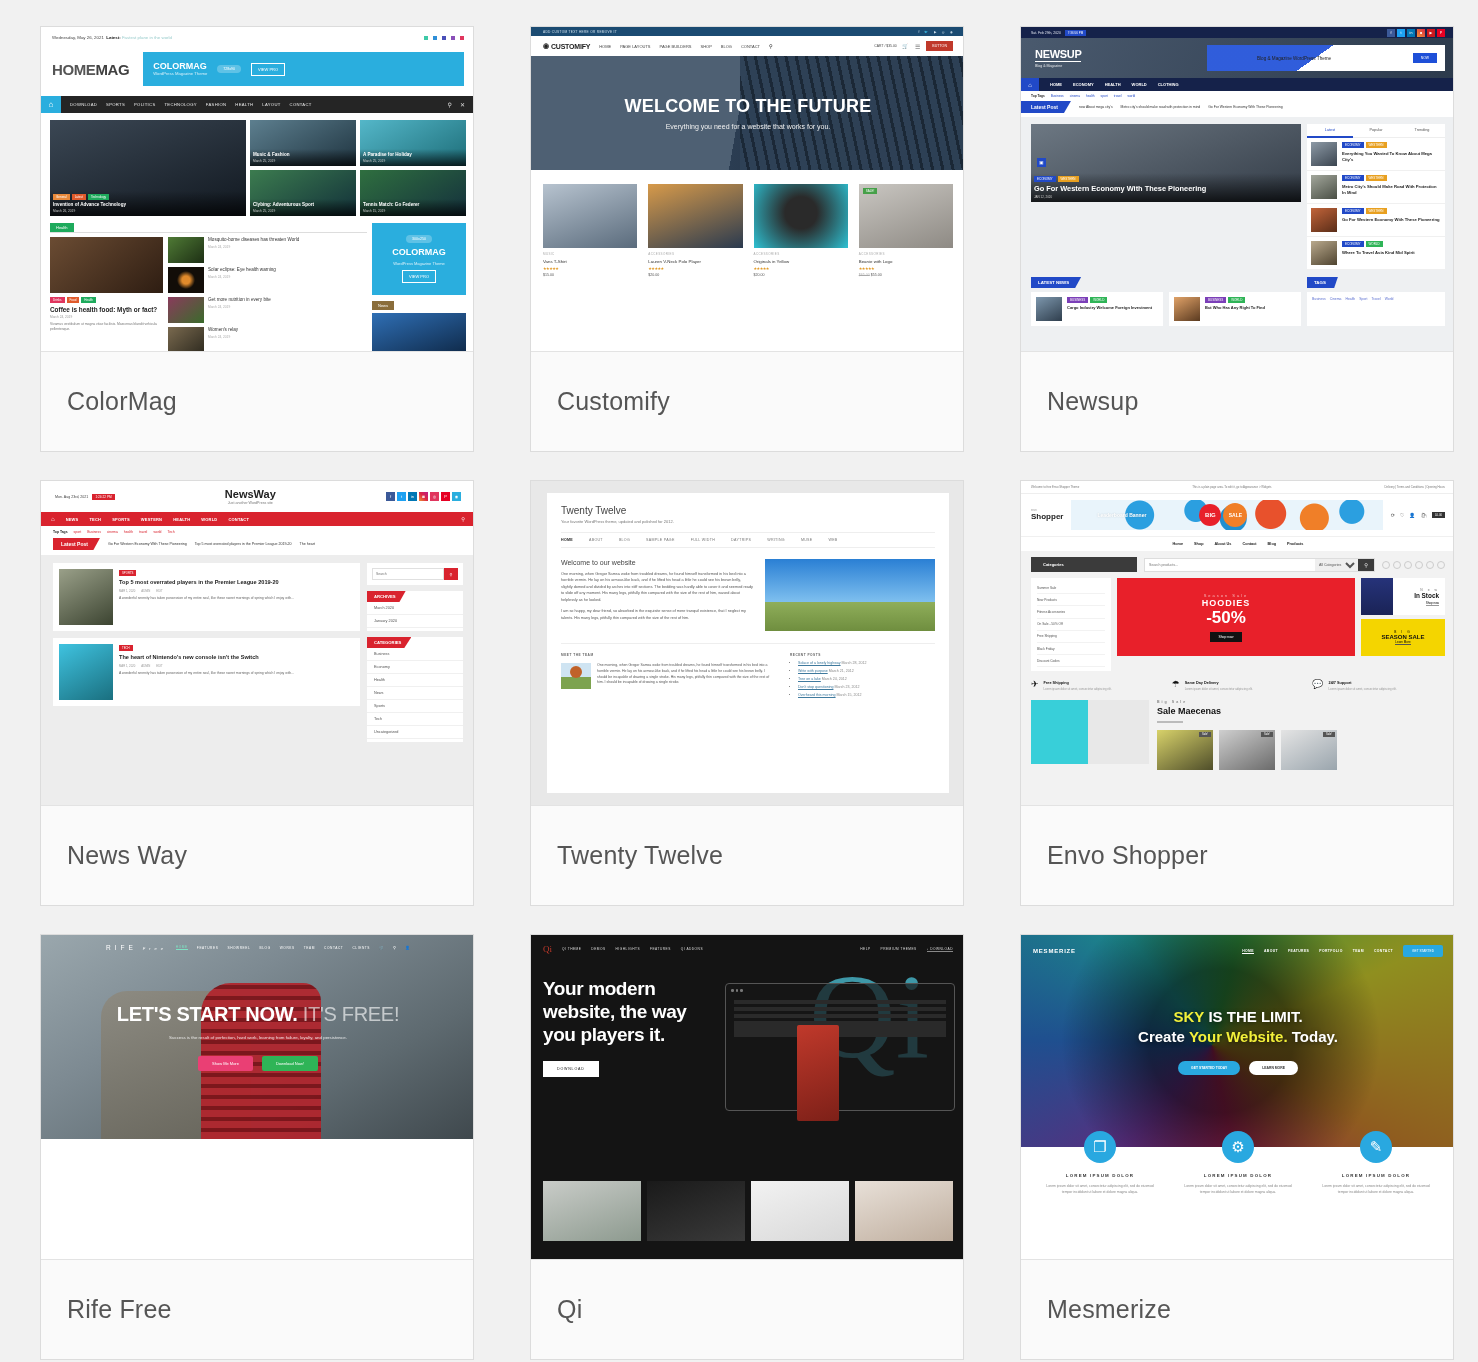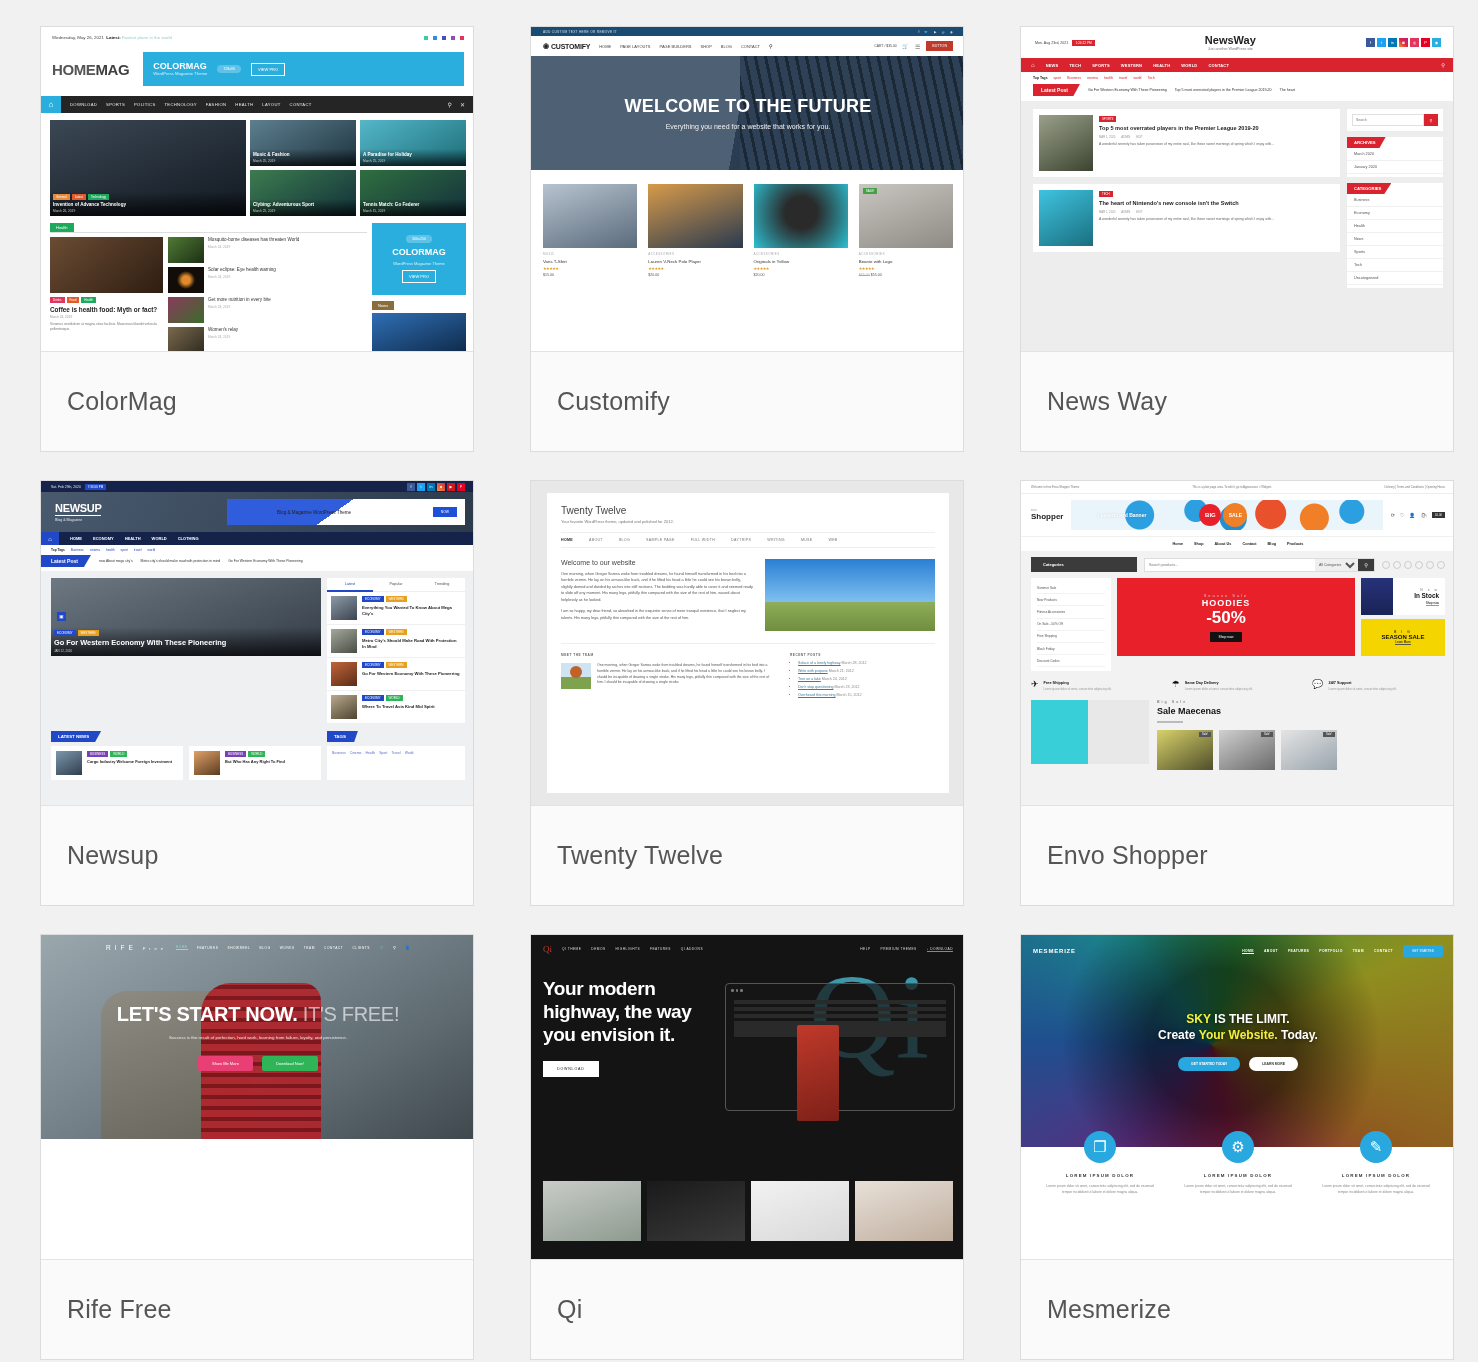--- a/index.html
+++ b/index.html
@@ -291,21 +291,21 @@
 
   
   .ms-hero { height: 212px; position: relative; overflow: hidden; background: conic-gradient(from 220deg at 44% 52%, #5b2d7e, #1f4f8f, #1c8a8a, #2f8f3d, #8f8f1f, #8f5c1f, #8f1f4a, #5b2d7e); display: flex; flex-direction: column; align-items: center; justify-content: center; }
   .ms-hero::after { content: ""; position: absolute; inset: 0; background: radial-gradient(circle at 46% 50%, rgba(0,0,0,.55) 0 28%, transparent 62%); }
   .ms-nav { position: absolute; top: 10px; left: 0; right: 0; display: flex; align-items: center; padding: 0 12px; z-index: 3; }
   .ms-logo { color: #fff; font-size: 6px; font-weight: 700; letter-spacing: .8px; }
   .ms-nav .lk { margin-left: auto; display: flex; align-items: center; gap: 10px; }
   .ms-nav a { color: #fff; font-size: 3.4px; font-weight: 700; letter-spacing: .4px; }
   .ms-nav a.on { border-bottom: 1px solid #fff; }
   .ms-gs { background: #29a8e0; color: #fff; font-size: 3.2px; padding: 4px 9px; border-radius: 2px; }
-  .ms-h1 { z-index: 3; text-align: center; font-size: 12px; font-weight: 700; color: #fff; line-height: 1.35; text-shadow: 0 1px 4px rgba(0,0,0,.5); }
+  .ms-h1 { z-index: 3; text-align: center; font-size: 15px; font-weight: 700; color: #fff; line-height: 1.35; text-shadow: 0 1px 4px rgba(0,0,0,.5); }
   .ms-h1 b { color: #f2f03a; }
   .ms-btns { z-index: 3; display: flex; gap: 9px; margin-top: 14px; }
   .ms-b1 { background: #29a8e0; color: #fff; font-size: 3.4px; font-weight: 700; padding: 5px 13px; border-radius: 20px; }
   .ms-b2 { background: #fff; color: #333; font-size: 3.4px; font-weight: 700; padding: 5px 13px; border-radius: 20px; }
   .ms-feats { background: #fff; height: 112px; display: flex; padding: 0 10px; position: relative; }
   .ms-f { flex: 1; text-align: center; padding-top: 26px; }
   .ms-ic { position: absolute; top: -16px; width: 32px; height: 32px; border-radius: 50%; background: #29a8e0; color: #fff; display: flex; align-items: center; justify-content: center; font-size: 15px; left: 50%; transform: translateX(-50%); }
   .ms-f h5 { font-size: 4.4px; font-weight: 700; color: #333; letter-spacing: 1.2px; }
   .ms-f p { font-size: 3.4px; color: #888; line-height: 1.7; margin-top: 6px; padding: 0 12px; }
   .ms-fw { position: relative; flex: 1; }
@@ -508,20 +508,170 @@
         </div>
       </div>
     </div>
     <div class="card-footer">
       <div class="card-title">Customify</div>
     </div>
   </div>
 
   <div class="theme-card">
     <div class="thumb">
+      <div class="site ns">
+        <div class="ns-top">
+          <span>
+              <span>Sat. Feb 29th, 2020</span>
+              <i class="ns-time" style="font-style:normal">7:36:56 PM</i>
+            </span>
+          <div class="ns-soc">
+            <i style="background:#3b5998">f</i>
+            <i style="background:#1da1f2">t</i>
+            <i style="background:#0077b5">in</i>
+            <i style="background:linear-gradient(45deg,#f09433,#dc2743)">◙</i>
+            <i style="background:#cc181e">▶</i>
+            <i style="background:#e60023">P</i>
+          </div>
+        </div>
+        <div class="ns-hero">
+          <div class="ns-logo">
+            <b>NEWSUP</b><small>Blog &amp; Magazine</small>
+          </div>
+          <div class="ns-ad">
+            <span>Blog &amp; Magazine WordPress Theme</span>
+            <em>NOW</em>
+          </div>
+        </div>
+        <div class="ns-nav">
+          <div class="hm">⌂</div>
+          <a>HOME</a>
+          <a>ECONOMY</a>
+          <a>HEALTH</a>
+          <a>WORLD</a>
+          <a>CLOTHING</a>
+        </div>
+        <div class="ns-tags">
+          <b>Top Tags</b>
+          <span>Business</span>
+          <span>cinema</span>
+          <span>health</span>
+          <span>sport</span>
+          <span>travel</span>
+          <span>world</span>
+        </div>
+        <div class="ns-lp">
+          <div class="ns-lpb">Latest Post</div>
+          <small>now About mega city's</small>
+          <small>Metro city's should make road with protection in mind</small>
+          <small>Go For Western Economy With These Pioneering</small>
+        </div>
+        <div class="ns-body">
+          <div class="ns-feat">
+            <div class="ns-cam">▣</div>
+            <div class="ov">
+              <div class="tags">
+                <span class="tg" style="background:#2149c7">ECONOMY</span>
+                <span class="tg" style="background:#e8a020">WESTERN</span>
+              </div>
+              <h4>Go For Western Economy With These Pioneering</h4>
+              <small style="color:#ccc;font-size:3px">JAN 12, 2020</small>
+            </div>
+          </div>
+          <div class="ns-side">
+            <div class="ns-tabs">
+              <div class="on">Latest</div>
+              <div>Popular</div>
+              <div>Trending</div>
+            </div>
+            <div class="ns-it">
+              <div class="t" style="background:linear-gradient(150deg,#8d9aa6,#3b4550)"></div>
+              <div>
+                  <div class="tags">
+                    <span class="tg" style="background:#2149c7">ECONOMY</span>
+                    <span class="tg" style="background:#e8a020">WESTERN</span>
+                  </div>
+                  <h6>Everything You Wanted To Know About Mega City's</h6>
+                </div>
+            </div>
+            <div class="ns-it">
+              <div class="t" style="background:linear-gradient(150deg,#a3a79c,#4a4f45)"></div>
+              <div>
+                  <div class="tags">
+                    <span class="tg" style="background:#2149c7">ECONOMY</span>
+                    <span class="tg" style="background:#e8a020">WESTERN</span>
+                  </div>
+                  <h6>Metro City's Should Make Road With Protection In Mind</h6>
+                </div>
+            </div>
+            <div class="ns-it">
+              <div class="t" style="background:linear-gradient(150deg,#c2643a,#5a2d18)"></div>
+              <div>
+                  <div class="tags">
+                    <span class="tg" style="background:#2149c7">ECONOMY</span>
+                    <span class="tg" style="background:#e8a020">WESTERN</span>
+                  </div>
+                  <h6>Go For Western Economy With These Pioneering</h6>
+                </div>
+            </div>
+            <div class="ns-it">
+              <div class="t" style="background:linear-gradient(150deg,#b9a98d,#4f4430)"></div>
+              <div>
+                  <div class="tags">
+                    <span class="tg" style="background:#2149c7">ECONOMY</span>
+                    <span class="tg" style="background:#2fb457">WORLD</span>
+                  </div>
+                  <h6>Where To Travel Asia Kind Mid Spirit</h6>
+                </div>
+            </div>
+          </div>
+        </div>
+        <div style="display:flex;gap:6px;padding:0 10px 4px">
+          <div style="flex:1"><div class="ns-h">LATEST NEWS</div></div>
+          <div style="width:138px"><div class="ns-h">TAGS</div></div>
+        </div>
+        <div class="ns-bot">
+          <div class="ns-card">
+            <div class="t" style="width:26px;height:24px;flex:none;background:linear-gradient(150deg,#7d97ad,#2f3e4d)"></div>
+            <div>
+                <div class="tags">
+                  <span class="tg" style="background:#7b3fb8">BUSINESS</span>
+                  <span class="tg" style="background:#2fb457">WORLD</span>
+                </div>
+                <h6 style="font-size:4px;color:#222;font-weight:600;line-height:1.3;margin-top:2px">Cargo Industry Welcome Foreign Investment</h6>
+              </div>
+          </div>
+          <div class="ns-card">
+            <div class="t" style="width:26px;height:24px;flex:none;background:linear-gradient(150deg,#e0a268,#5a3a20)"></div>
+            <div>
+                <div class="tags">
+                  <span class="tg" style="background:#7b3fb8">BUSINESS</span>
+                  <span class="tg" style="background:#2fb457">WORLD</span>
+                </div>
+                <h6 style="font-size:4px;color:#222;font-weight:600;line-height:1.3;margin-top:2px">But Who Has Any Right To Find</h6>
+              </div>
+          </div>
+          <div style="width:138px;background:#fff;padding:5px;display:flex;flex-wrap:wrap;gap:4px">
+            <span style="font-size:3.4px;color:#5a6ed0">Business</span>
+            <span style="font-size:3.4px;color:#5a6ed0">Cinema</span>
+            <span style="font-size:3.4px;color:#5a6ed0">Health</span>
+            <span style="font-size:3.4px;color:#5a6ed0">Sport</span>
+            <span style="font-size:3.4px;color:#5a6ed0">Travel</span>
+            <span style="font-size:3.4px;color:#5a6ed0">World</span>
+          </div>
+        </div>
+      </div>
+    </div>
+    <div class="card-footer">
+      <div class="card-title">Newsup</div>
+    </div>
+  </div>
+
+  <div class="theme-card">
+    <div class="thumb">
       <div class="site nw">
         <div class="nw-head">
           <div class="nw-date">
             <span>Mon. Aug 23rd, 2021</span>
               <span class="nw-time">1:24:22 PM</span>
           </div>
           <div class="nw-brand">
             <h3>NewsWay</h3>
             <p>Just another WordPress site</p>
           </div>
@@ -614,170 +764,20 @@
                 <li>Tech</li>
                 <li>Uncategorized</li>
               </ul>
             </div>
           </div>
         </div>
       </div>
     </div>
     <div class="card-footer">
       <div class="card-title">News Way</div>
-    </div>
-  </div>
-
-  <div class="theme-card">
-    <div class="thumb">
-      <div class="site ns">
-        <div class="ns-top">
-          <span>
-              <span>Sat. Feb 29th, 2020</span>
-              <i class="ns-time" style="font-style:normal">7:36:56 PM</i>
-            </span>
-          <div class="ns-soc">
-            <i style="background:#3b5998">f</i>
-            <i style="background:#1da1f2">t</i>
-            <i style="background:#0077b5">in</i>
-            <i style="background:linear-gradient(45deg,#f09433,#dc2743)">◙</i>
-            <i style="background:#cc181e">▶</i>
-            <i style="background:#e60023">P</i>
-          </div>
-        </div>
-        <div class="ns-hero">
-          <div class="ns-logo">
-            <b>NEWSUP</b><small>Blog &amp; Magazine</small>
-          </div>
-          <div class="ns-ad">
-            <span>Blog &amp; Magazine WordPress Theme</span>
-            <em>NOW</em>
-          </div>
-        </div>
-        <div class="ns-nav">
-          <div class="hm">⌂</div>
-          <a>HOME</a>
-          <a>ECONOMY</a>
-          <a>HEALTH</a>
-          <a>WORLD</a>
-          <a>CLOTHING</a>
-        </div>
-        <div class="ns-tags">
-          <b>Top Tags</b>
-          <span>Business</span>
-          <span>cinema</span>
-          <span>health</span>
-          <span>sport</span>
-          <span>travel</span>
-          <span>world</span>
-        </div>
-        <div class="ns-lp">
-          <div class="ns-lpb">Latest Post</div>
-          <small>now About mega city's</small>
-          <small>Metro city's should make road with protection in mind</small>
-          <small>Go For Western Economy With These Pioneering</small>
-        </div>
-        <div class="ns-body">
-          <div class="ns-feat">
-            <div class="ns-cam">▣</div>
-            <div class="ov">
-              <div class="tags">
-                <span class="tg" style="background:#2149c7">ECONOMY</span>
-                <span class="tg" style="background:#e8a020">WESTERN</span>
-              </div>
-              <h4>Go For Western Economy With These Pioneering</h4>
-              <small style="color:#ccc;font-size:3px">JAN 12, 2020</small>
-            </div>
-          </div>
-          <div class="ns-side">
-            <div class="ns-tabs">
-              <div class="on">Latest</div>
-              <div>Popular</div>
-              <div>Trending</div>
-            </div>
-            <div class="ns-it">
-              <div class="t" style="background:linear-gradient(150deg,#8d9aa6,#3b4550)"></div>
-              <div>
-                  <div class="tags">
-                    <span class="tg" style="background:#2149c7">ECONOMY</span>
-                    <span class="tg" style="background:#e8a020">WESTERN</span>
-                  </div>
-                  <h6>Everything You Wanted To Know About Mega City's</h6>
-                </div>
-            </div>
-            <div class="ns-it">
-              <div class="t" style="background:linear-gradient(150deg,#a3a79c,#4a4f45)"></div>
-              <div>
-                  <div class="tags">
-                    <span class="tg" style="background:#2149c7">ECONOMY</span>
-                    <span class="tg" style="background:#e8a020">WESTERN</span>
-                  </div>
-                  <h6>Metro City's Should Make Road With Protection In Mind</h6>
-                </div>
-            </div>
-            <div class="ns-it">
-              <div class="t" style="background:linear-gradient(150deg,#c2643a,#5a2d18)"></div>
-              <div>
-                  <div class="tags">
-                    <span class="tg" style="background:#2149c7">ECONOMY</span>
-                    <span class="tg" style="background:#e8a020">WESTERN</span>
-                  </div>
-                  <h6>Go For Western Economy With These Pioneering</h6>
-                </div>
-            </div>
-            <div class="ns-it">
-              <div class="t" style="background:linear-gradient(150deg,#b9a98d,#4f4430)"></div>
-              <div>
-                  <div class="tags">
-                    <span class="tg" style="background:#2149c7">ECONOMY</span>
-                    <span class="tg" style="background:#2fb457">WORLD</span>
-                  </div>
-                  <h6>Where To Travel Asia Kind Mid Spirit</h6>
-                </div>
-            </div>
-          </div>
-        </div>
-        <div style="display:flex;gap:6px;padding:0 10px 4px">
-          <div style="flex:1"><div class="ns-h">LATEST NEWS</div></div>
-          <div style="width:138px"><div class="ns-h">TAGS</div></div>
-        </div>
-        <div class="ns-bot">
-          <div class="ns-card">
-            <div class="t" style="width:26px;height:24px;flex:none;background:linear-gradient(150deg,#7d97ad,#2f3e4d)"></div>
-            <div>
-                <div class="tags">
-                  <span class="tg" style="background:#7b3fb8">BUSINESS</span>
-                  <span class="tg" style="background:#2fb457">WORLD</span>
-                </div>
-                <h6 style="font-size:4px;color:#222;font-weight:600;line-height:1.3;margin-top:2px">Cargo Industry Welcome Foreign Investment</h6>
-              </div>
-          </div>
-          <div class="ns-card">
-            <div class="t" style="width:26px;height:24px;flex:none;background:linear-gradient(150deg,#e0a268,#5a3a20)"></div>
-            <div>
-                <div class="tags">
-                  <span class="tg" style="background:#7b3fb8">BUSINESS</span>
-                  <span class="tg" style="background:#2fb457">WORLD</span>
-                </div>
-                <h6 style="font-size:4px;color:#222;font-weight:600;line-height:1.3;margin-top:2px">But Who Has Any Right To Find</h6>
-              </div>
-          </div>
-          <div style="width:138px;background:#fff;padding:5px;display:flex;flex-wrap:wrap;gap:4px">
-            <span style="font-size:3.4px;color:#5a6ed0">Business</span>
-            <span style="font-size:3.4px;color:#5a6ed0">Cinema</span>
-            <span style="font-size:3.4px;color:#5a6ed0">Health</span>
-            <span style="font-size:3.4px;color:#5a6ed0">Sport</span>
-            <span style="font-size:3.4px;color:#5a6ed0">Travel</span>
-            <span style="font-size:3.4px;color:#5a6ed0">World</span>
-          </div>
-        </div>
-      </div>
-    </div>
-    <div class="card-footer">
-      <div class="card-title">Newsup</div>
     </div>
   </div>
 
   <div class="theme-card">
     <div class="thumb">
       <div class="site tw">
         <div class="tw-in">
           <h2>Twenty Twelve</h2>
           <div class="sub">Your favorite WordPress theme, updated and polished for 2012.</div>
           <div class="tw-nav">
@@ -989,21 +989,21 @@
           <a>FEATURES</a>
           <a>QI ADDONS</a>
           <div class="rt">
             <a>HELP</a>
             <a>PREMIUM THEMES</a>
             <a class="dl">↓ DOWNLOAD</a>
           </div>
         </div>
         <div class="qi-main">
           <div style="z-index:3">
-            <h1>Your modern highway, the way you envision it.</h1>
+            <h1>Your modern website, the way you players it.</h1>
             <div class="qi-dl">DOWNLOAD</div>
           </div>
           <div class="qi-art">
             <div class="qi-Q">Qi</div>
             <div class="qi-win">
               <div class="dots">
                   <i></i>
                   <i></i>
                   <i></i>
                 </div>

